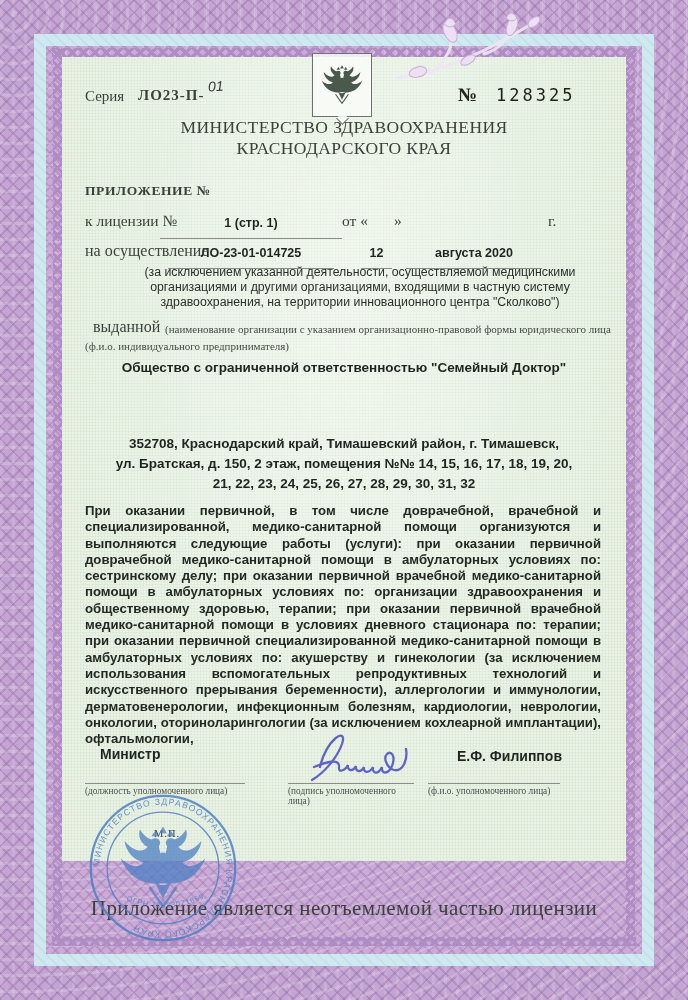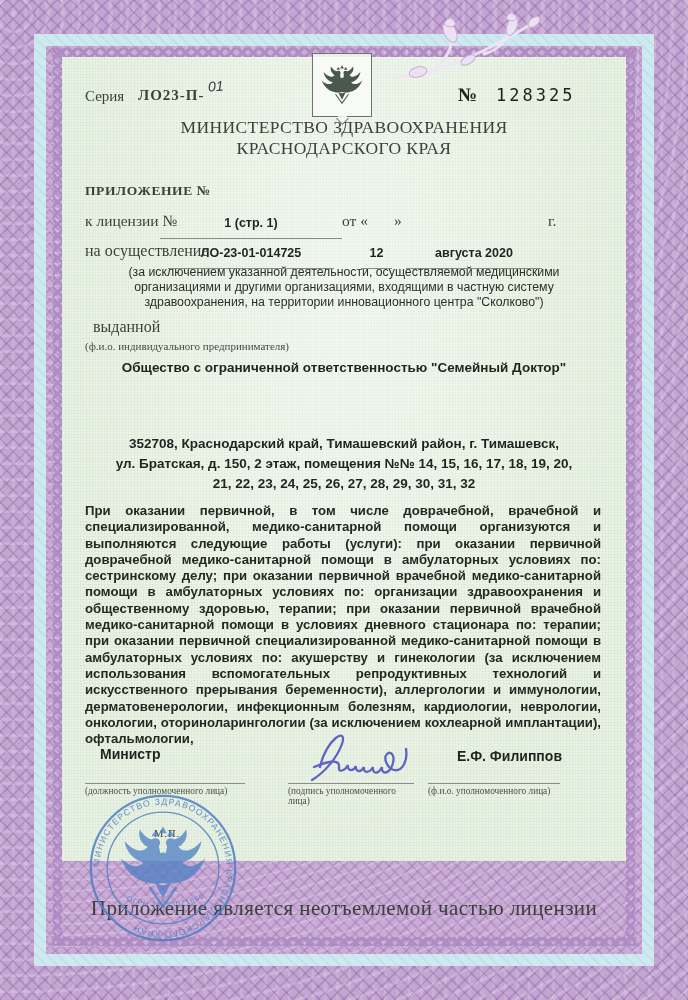--- a/index.html
+++ b/index.html
@@ -65,21 +65,21 @@
   .license-prefix{left:23px;top:155px;font-size:15.5px;}
   .fill-license{left:106px;top:149px;width:166px;height:20px;}
   .license-ot{left:280px;top:155px;font-size:15.5px;}
   .fill-day{left:299px;top:149px;width:31px;height:20px;}
   .license-q{left:332px;top:155px;font-size:15.5px;}
   .fill-month{left:344px;top:149px;width:136px;height:20px;}
   .license-g{left:486px;top:155px;font-size:15.5px;}
 
   .activity-label{left:23px;top:185px;font-size:16px;}
   .activity-title{top:190px;font-size:13.5px;}
-  .activity-notes{top:208px;font-size:12.3px;line-height:15px;color:#2a2f2a;}
+  .activity-notes{top:208px;font-size:12.3px;line-height:15px;color:#2a2f2a;margin-left:16px;}
 
   .issued-label{left:31px;top:261px;font-size:16px;}
   .issued-note1{left:103px;top:266px;font-size:11px;color:#454a45;}
   .issued-note2{left:23px;top:283px;font-size:11px;color:#454a45;}
   .organization{top:303px;font-size:13.5px;}
 
   .address{top:377px;font-size:13.5px;line-height:20px;}
 
   .works{left:23px;top:446px;width:516px;font-size:13.2px;line-height:16.3px;
     text-align:justify;font-weight:bold;color:#232823;}
@@ -177,20 +177,21 @@
     <span class="abs serif license-g">г.</span>
 
     <span class="abs serif activity-label">на осуществление</span>
     <div class="abs center activity-notes">
       <div>(за исключением указанной деятельности, осуществляемой медицинскими</div>
       <div>организациями и другими организациями, входящими в частную систему</div>
       <div>здравоохранения, на территории инновационного центра "Сколково")</div>
     </div>
 
     <span class="abs serif issued-label">выданной</span>
+    <span class="abs serif issued-note1">(наименование организации с указанием организационно-правовой формы юридического лица</span>
     <span class="abs serif issued-note2">(ф.и.о. индивидуального предпринимателя)</span>
     <div class="abs sansb center organization">Общество с ограниченной ответственностью "Семейный Доктор"</div>
 
     <div class="abs sansb center address">
       <div>352708, Краснодарский край, Тимашевский район, г. Тимашевск,</div>
       <div>ул. Братская, д. 150, 2 этаж, помещения №№ 14, 15, 16, 17, 18, 19, 20,</div>
       <div>21, 22, 23, 24, 25, 26, 27, 28, 29, 30, 31, 32</div>
     </div>
 
     <div class="abs works">При оказании первичной, в том числе доврачебной, врачебной и специализированной, медико-санитарной помощи организуются и выполняются следующие работы (услуги): при оказании первичной доврачебной медико-санитарной помощи в амбулаторных условиях по: сестринскому делу; при оказании первичной врачебной медико-санитарной помощи в амбулаторных условиях по: организации здравоохранения и общественному здоровью, терапии; при оказании первичной врачебной медико-санитарной помощи в условиях дневного стационара по: терапии; при оказании первичной специализированной медико-санитарной помощи в амбулаторных условиях по: акушерству и гинекологии (за исключением использования вспомогательных репродуктивных технологий и искусственного прерывания беременности), аллергологии и иммунологии, дерматовенерологии, инфекционным болезням, кардиологии, неврологии, онкологии, оториноларингологии (за исключением кохлеарной имплантации), офтальмологии,</div>

